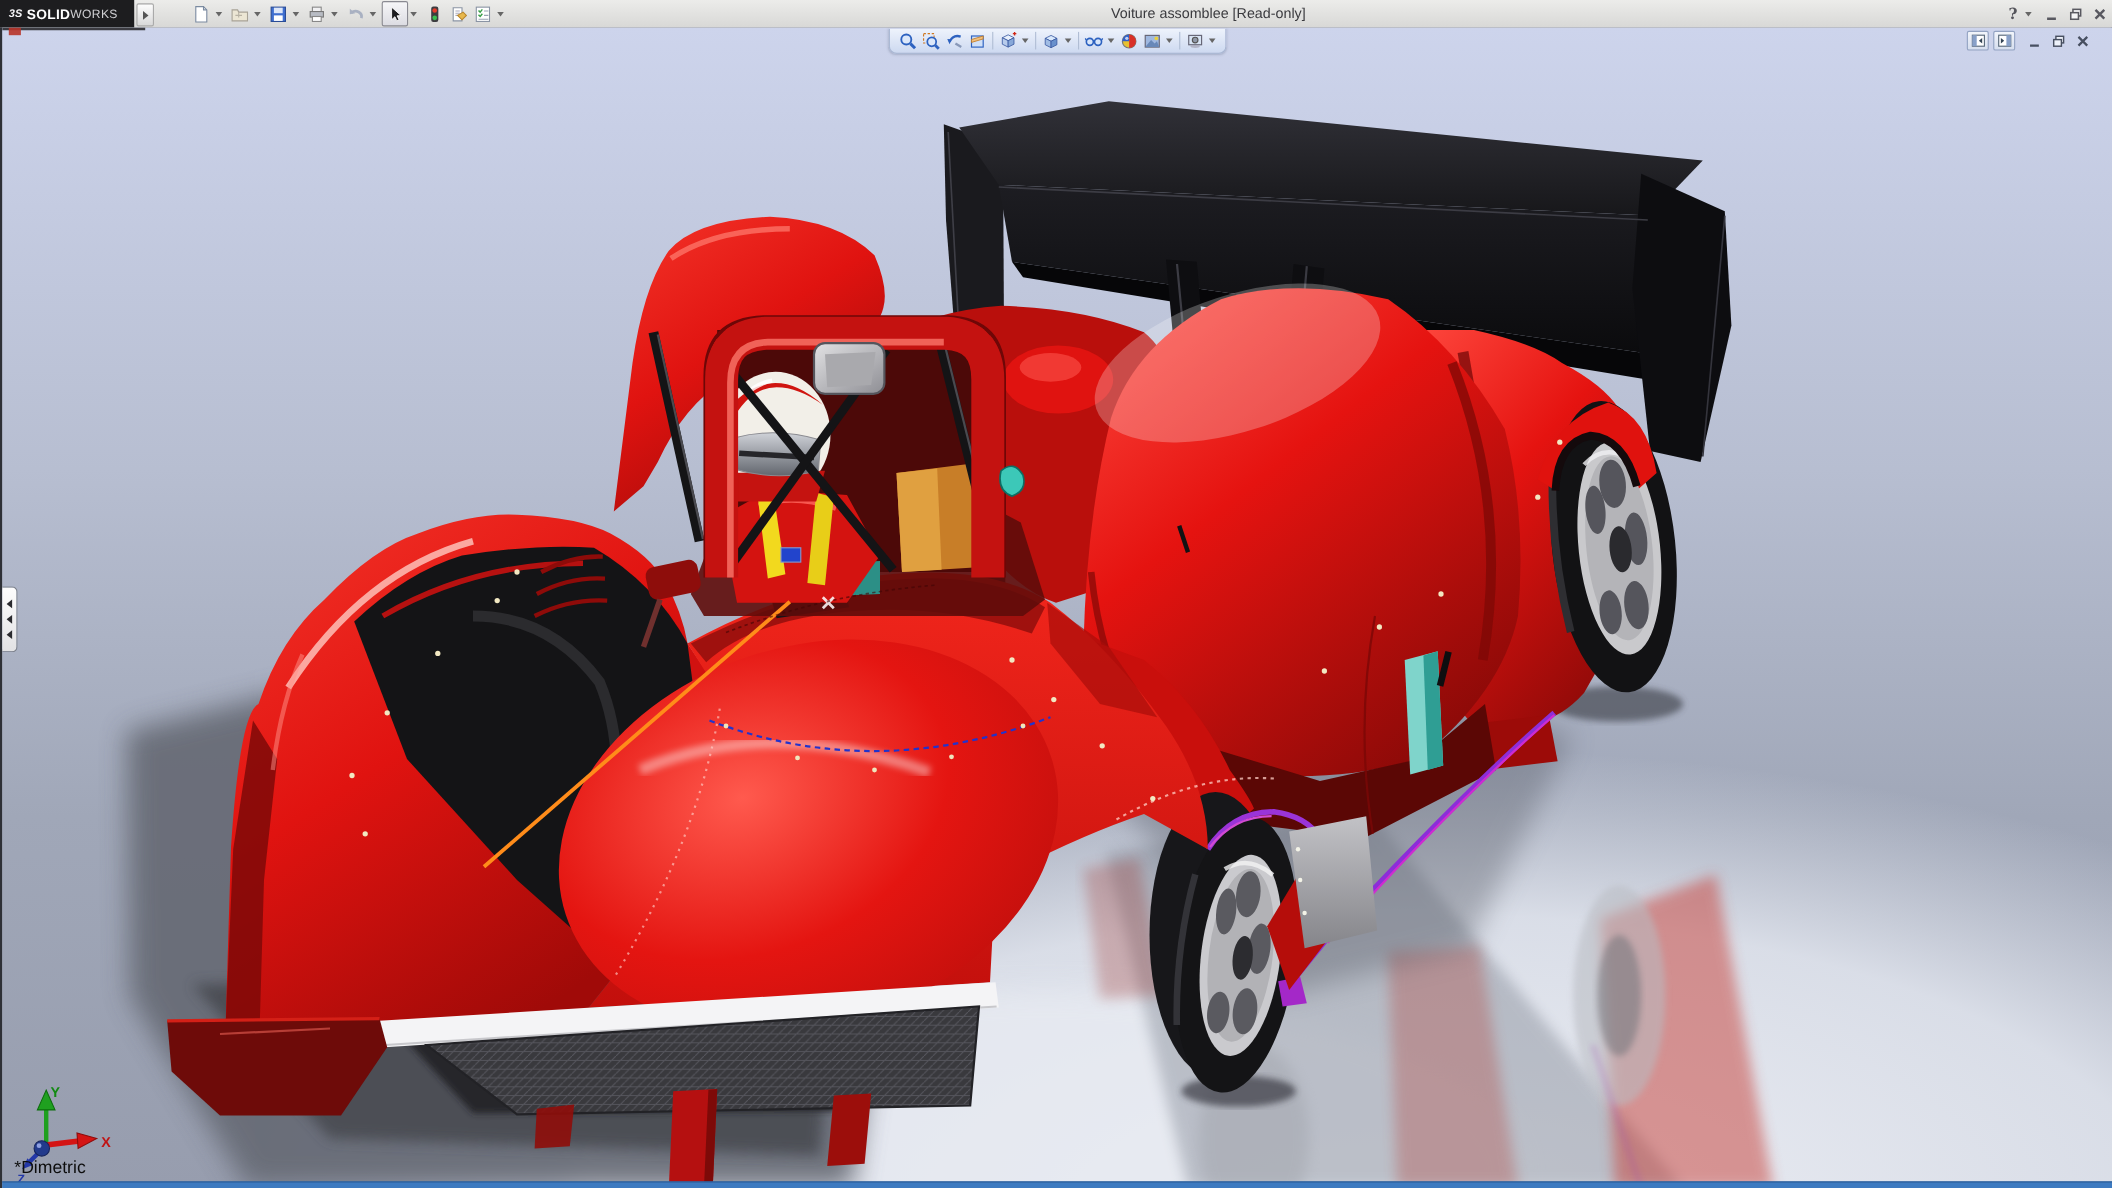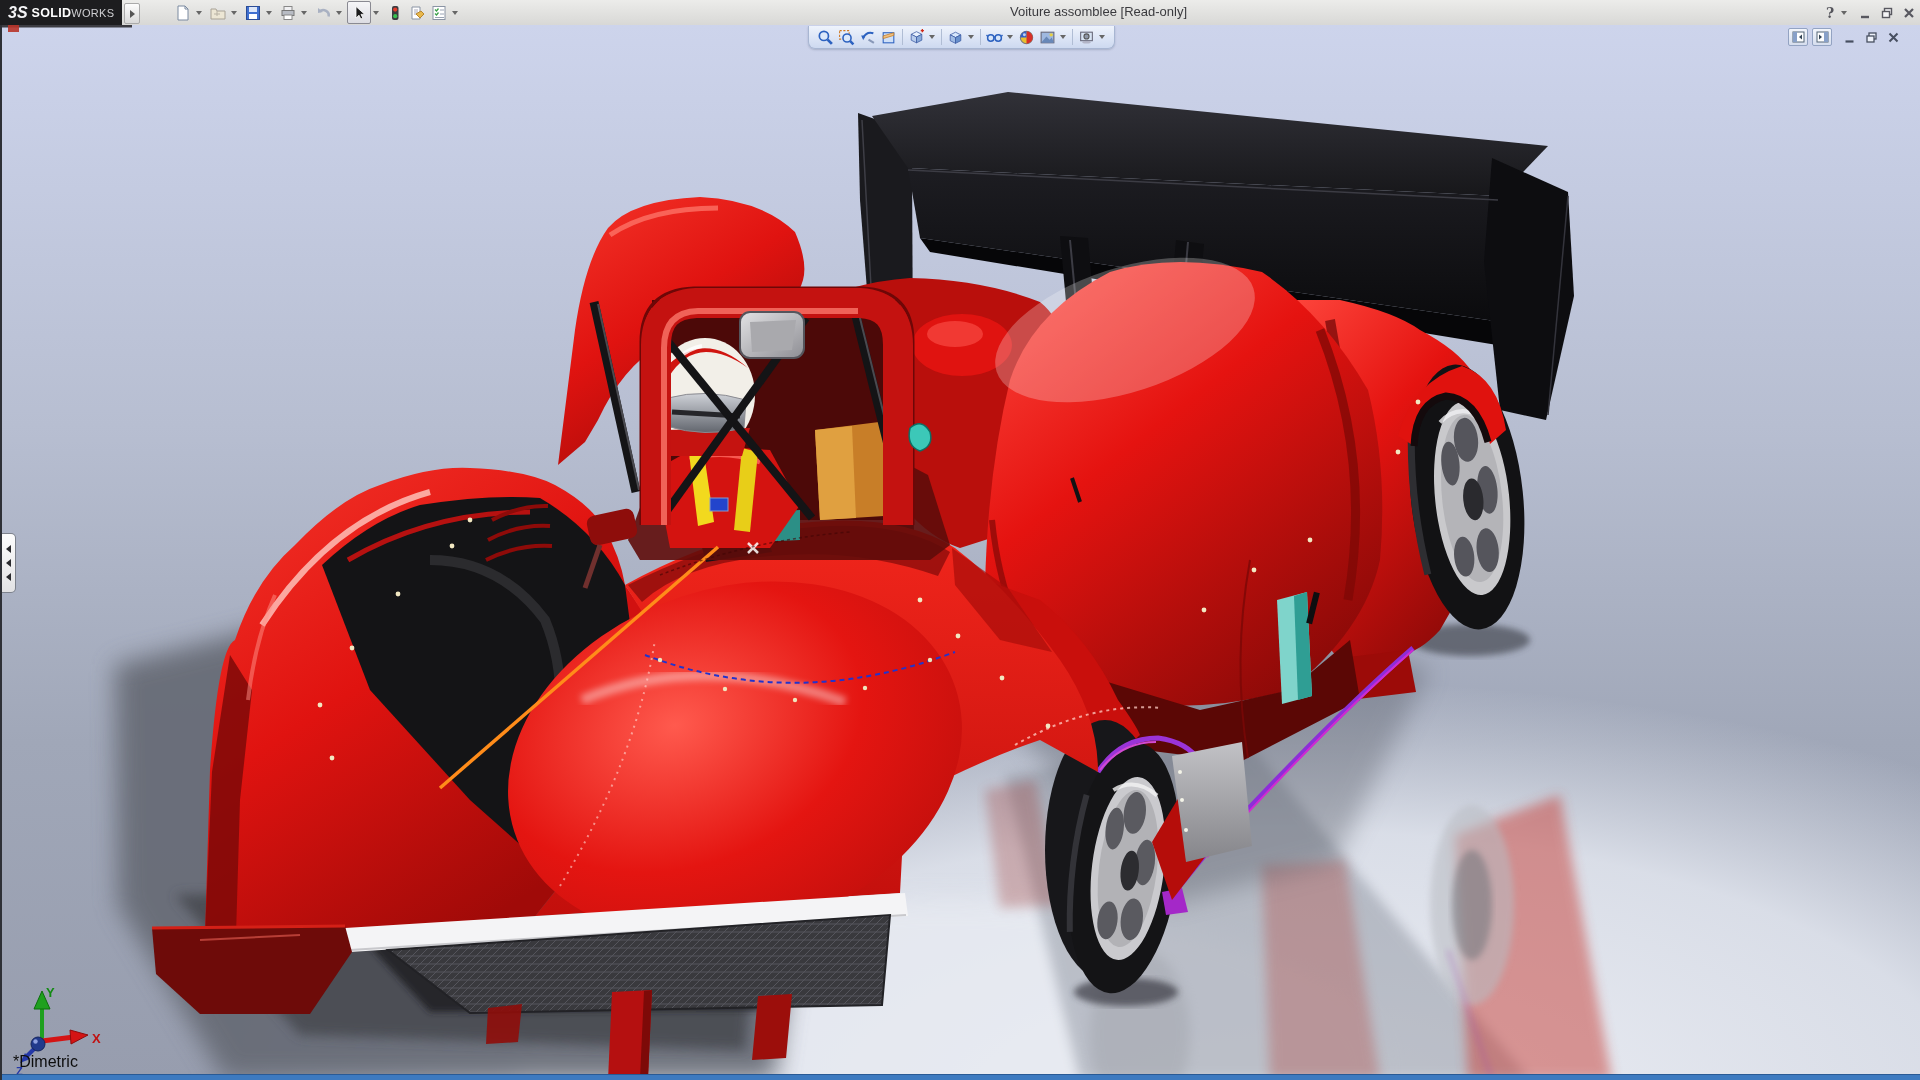--- a/index.html
+++ b/index.html
@@ -3,21 +3,21 @@
 <meta charset="utf-8">
 <style>
   html,body{margin:0;padding:0;width:1920px;height:1080px;overflow:hidden;
     font-family:"Liberation Sans",sans-serif;background:#9aa1b2;}
   .app{position:relative;width:1920px;height:1080px;}
   
   .titlebar{position:absolute;left:0;top:0;width:1920px;height:25px;
     background:linear-gradient(#ececea,#d8d8d6);border-bottom:1px solid #b2b2b0;}
   .logo{position:absolute;left:0;top:0;width:122px;height:25px;background:#1d1d1f;
     color:#fff;display:flex;align-items:center;padding-left:8px;box-sizing:border-box;}
-  .logo .mark{font-style:italic;font-weight:bold;font-size:16px;margin-right:4px;color:#f4f4f6;}
+  .logo .mark{font-style:italic;font-weight:bold;font-size:10px;margin-right:4px;color:#f4f4f6;}
   .logo .b1{font-weight:bold;font-size:12.5px;letter-spacing:.3px;}
   .logo .b2{font-weight:normal;font-size:11px;color:#cfcfd2;letter-spacing:.3px;}
   .flyout{position:absolute;left:124px;top:3px;width:14px;height:19px;background:linear-gradient(#fdfdfd,#d9d9d9);
     border:1px solid #aaa;border-radius:2px;display:flex;align-items:center;justify-content:center;}
   .flyout i{width:0;height:0;border-left:5px solid #555;border-top:4px solid transparent;border-bottom:4px solid transparent;}
   .tbrow{position:absolute;left:172px;top:2px;height:21px;display:flex;align-items:center;}
   .tbtn{width:22px;height:21px;display:flex;align-items:center;justify-content:center;}
   .tbtn.pressed{background:linear-gradient(#f6f6f8,#dcdce2);border:1px solid #8a8a92;border-radius:2px;}
   .dd{width:10px;height:21px;display:flex;align-items:center;justify-content:center;margin-right:3px;}
   .dd i{width:0;height:0;border-top:4px solid #666;border-left:3.5px solid transparent;border-right:3.5px solid transparent;}

